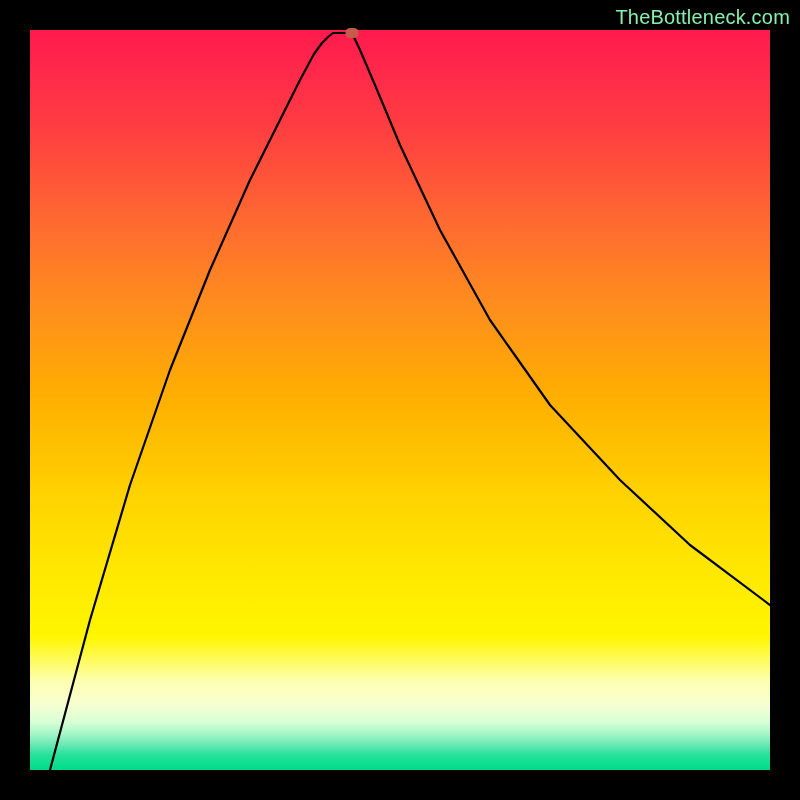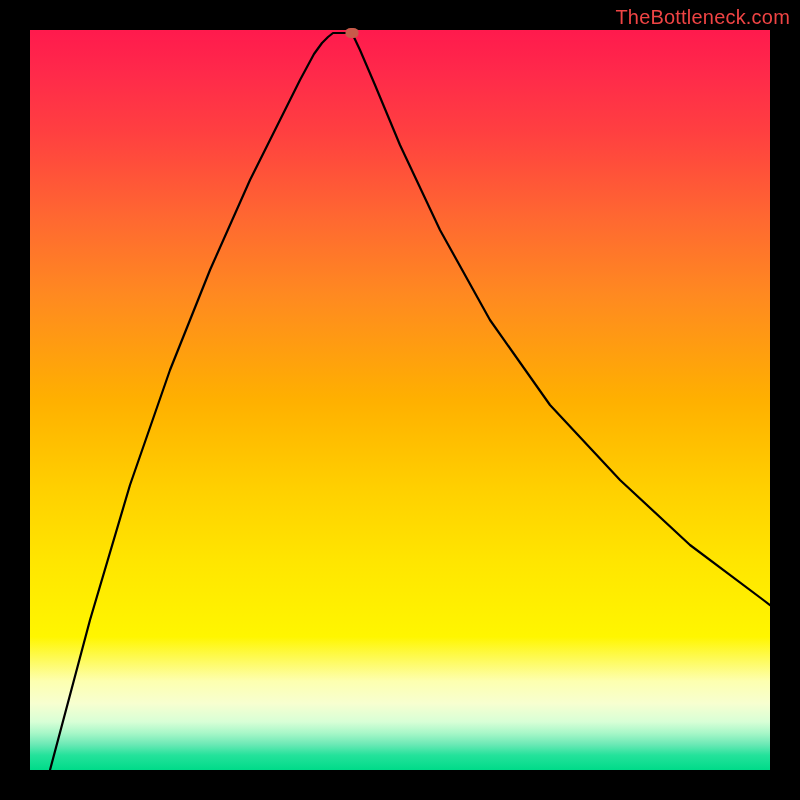--- a/index.html
+++ b/index.html
@@ -57,21 +57,21 @@
     width: 13px;
     height: 10px;
     border-radius: 5px / 4px;
     background: #c85a4a;
     transform: translate(-50%, -50%);
   }
   .watermark {
     position: absolute;
     top: 6px;
     right: 10px;
-    color: #ef4444;
+    color: #86efac;
     font-size: 20px;
     font-weight: 500;
     letter-spacing: 0.2px;
   }
 </style>
 </head>
 <body>
 
 <div class="frame">
 

